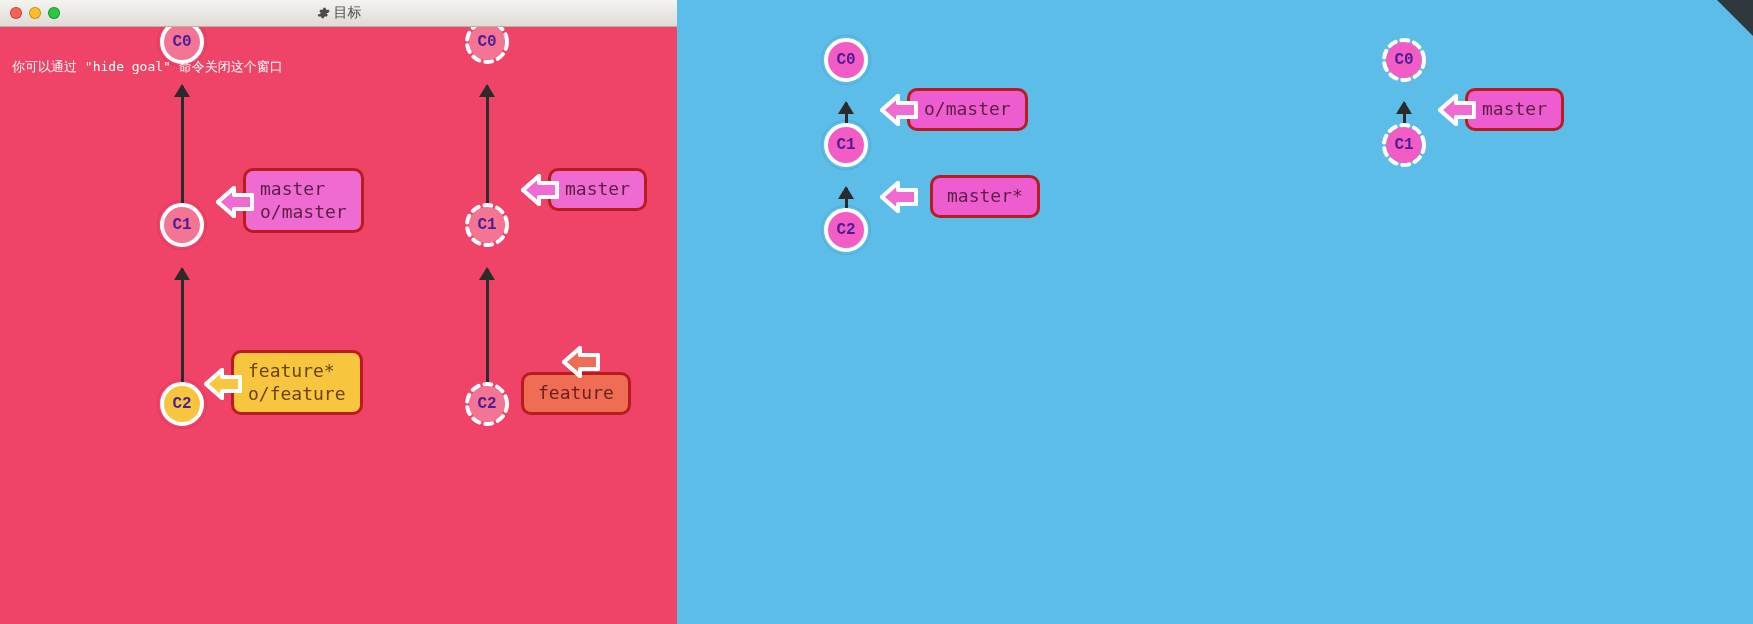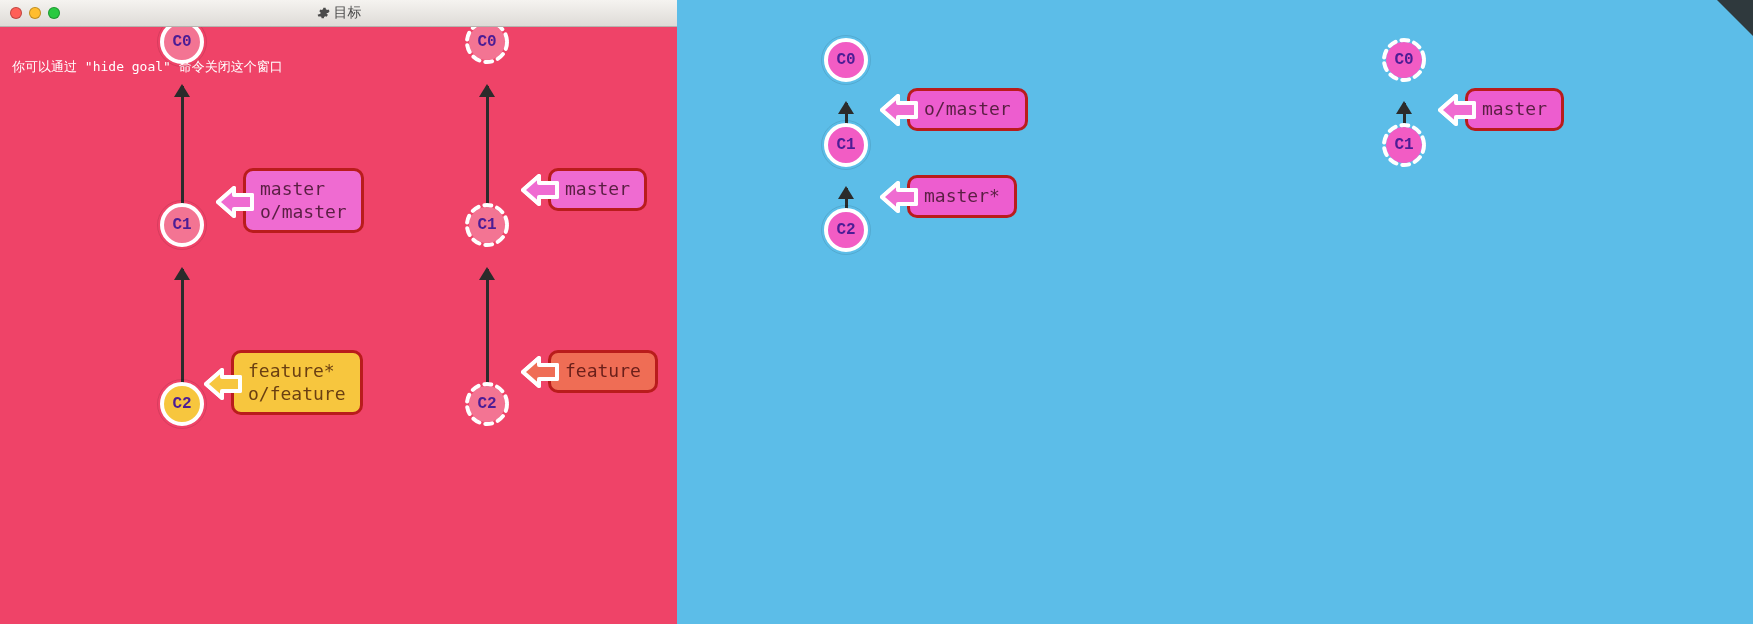--- a/index.html
+++ b/index.html
@@ -167,21 +167,21 @@
       <div class="tag pink" style="left: 521px; top: 168px;">
         <div class="arrow">
           <svg width="44" height="40" viewBox="0 0 44 40">
     <path d="M6 20 L22 6 L22 13 L40 13 L40 27 L22 27 L22 34 Z" fill="#ef6bd1" stroke="#fff" stroke-width="4" stroke-linejoin="round"></path>
   </svg>
         </div>
         <div class="box">
           <div>master</div>
         </div>
       </div>
-      <div class="tag coral" style="left: 521px; top: 350px;">
+      <div class="tag coral" style="left: 521px; top: 350px; flex-direction: column;">
         <div class="arrow">
           <svg width="44" height="40" viewBox="0 0 44 40">
     <path d="M6 20 L22 6 L22 13 L40 13 L40 27 L22 27 L22 34 Z" fill="#ef6d55" stroke="#fff" stroke-width="4" stroke-linejoin="round"></path>
   </svg>
         </div>
         <div class="box">
           <div>feature</div>
         </div>
       </div>
       <div class="edge" style="left: 844.5px; top: 103px; height: 42px;"></div>
@@ -198,21 +198,21 @@
       <div class="tag magenta" style="left: 880px; top: 88px;">
         <div class="arrow">
           <svg width="44" height="40" viewBox="0 0 44 40">
     <path d="M6 20 L22 6 L22 13 L40 13 L40 27 L22 27 L22 34 Z" fill="#ef6bd1" stroke="#fff" stroke-width="4" stroke-linejoin="round"></path>
   </svg>
         </div>
         <div class="box">
           <div>o/master</div>
         </div>
       </div>
-      <div class="tag magenta" style="left: 880px; top: 175px;">
+      <div class="tag magenta" style="left: 880px; top: 175px; gap: 23px;">
         <div class="arrow">
           <svg width="44" height="40" viewBox="0 0 44 40">
     <path d="M6 20 L22 6 L22 13 L40 13 L40 27 L22 27 L22 34 Z" fill="#ef6bd1" stroke="#fff" stroke-width="4" stroke-linejoin="round"></path>
   </svg>
         </div>
         <div class="box">
           <div>master*</div>
         </div>
       </div>
       <div class="edge" style="left: 1402.5px; top: 103px; height: 42px;"></div>

